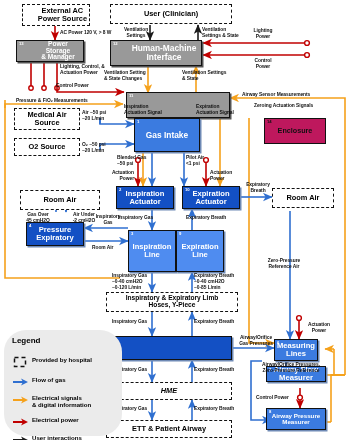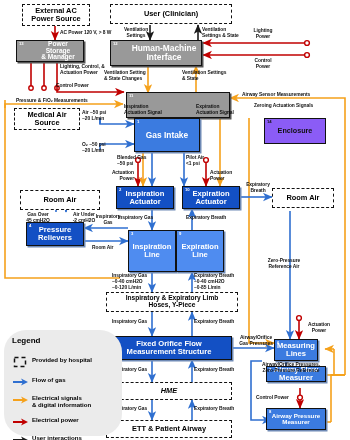--- a/index.html
+++ b/index.html
@@ -9,21 +9,21 @@
   svg.layer{position:absolute;left:0;top:0;width:350px;height:440px;pointer-events:none;}
 
   .box{position:absolute;box-sizing:border-box;display:flex;align-items:center;
        justify-content:center;text-align:center;line-height:1.05;}
   
   .hosp{border:1.6px dashed #111;background:#fff;color:#000;font-weight:bold;font-size:7.4px;}
   
   .gray{border:1.4px solid #111;background:#999;color:#fff;font-weight:bold;font-size:8.4px;
         box-shadow:1.5px 1.5px 0 #555;padding-left:16px;}
   .gray.small{font-size:6.6px;}
-  .lightgray{border:1.4px solid #111;background:#8b5cf6;color:#111;font-weight:bold;font-size:7.2px;}
+  .lightgray{border:1.4px solid #111;background:#be185d;color:#111;font-weight:bold;font-size:7.2px;}
   
   .blue{border:1.4px solid #111;background:#2f6fd0;color:#fff;font-weight:bold;font-size:7.6px;
         box-shadow:1.5px 1.5px 0 #6f8ab5;}
   .blue.dark{background:#1350c4;}
   .blue.mid{background:#3b7be0;}
   .blue.lite{background:#4f8cf0;}
   .blue.tiny{font-size:6.2px;}
 
   .idx{position:absolute;left:2px;top:1px;font-size:4.2px;font-weight:bold;color:#fff;}
   .idx.dk{color:#111;}
@@ -155,21 +155,21 @@
 
       <path d="M152,400 L152,420" stroke="#2f6fd0" stroke-width="1.6" marker-end="url(#aB)"></path>
       <path d="M192,420 L192,400" stroke="#2f6fd0" stroke-width="1.6" marker-end="url(#aB)"></path>
 
       <path d="M286,361 L286,382" stroke="#2f6fd0" stroke-width="1.6" marker-end="url(#aB)"></path>
 
       <path d="M262,361 L251,361 L251,420 L271,420" stroke="#2f6fd0" stroke-width="1.6" marker-end="url(#aB)"></path>
     </g>
   </svg>
 
-  <div class="box hosp" style="left:22px;top:4px;width:68px;height:22px;">
+  <div class="box hosp" style="left:22px;top:4px;width:68px;height:22px;justify-content:flex-end;">
     <span class="boxlabel" style="white-space:pre-line">External AC
 Power Source</span>
   </div>
 
   <div class="box hosp" style="left:110px;top:4px;width:122px;height:20px;">
     <span class="boxlabel">User (Clinician)</span>
   </div>
 
   <div class="box gray small" style="left:16px;top:40px;width:68px;height:22px;">
     <span class="idx">13</span>
@@ -184,20 +184,23 @@
 
   <div class="box gray" style="left:126px;top:92px;width:104px;height:26px;">
     <span class="idx">11</span>
   </div>
 
   <div class="box hosp" style="left:14px;top:108px;width:66px;height:22px;">
     <span class="boxlabel" style="white-space:pre-line">Medical Air
 Source</span>
   </div>
 
+  <div class="box hosp" style="left:14px;top:138px;width:66px;height:18px;">
+    <span class="boxlabel">O2 Source</span>
+  </div>
 
   <div class="box blue mid" style="left:134px;top:118px;width:66px;height:34px;">
     <span class="idx">1</span>
     <span class="boxlabel" style="font-size:8.4px">Gas Intake</span>
   </div>
 
   <div class="box lightgray" style="left:264px;top:118px;width:62px;height:26px;">
     <span class="idx dk">14</span>
     <span class="boxlabel">Enclosure</span>
   </div>
@@ -218,21 +221,21 @@
 
   <div class="box blue dark" style="left:182px;top:186px;width:58px;height:23px;">
     <span class="idx">10</span>
     <span class="boxlabel" style="white-space:pre-line">Expiration
 Actuator</span>
   </div>
 
   <div class="box blue dark" style="left:26px;top:222px;width:58px;height:24px;">
     <span class="idx">4</span>
     <span class="boxlabel" style="white-space:pre-line">Pressure
-Relievers</span>
+Expiratory</span>
   </div>
 
   <div class="box blue lite" style="left:128px;top:230px;width:48px;height:42px;">
     <span class="idx">3</span>
     <span class="boxlabel" style="white-space:pre-line">Inspiration
 Line</span>
   </div>
 
   <div class="box blue lite" style="left:176px;top:230px;width:48px;height:42px;">
     <span class="idx">9</span>
@@ -240,22 +243,20 @@
 Line</span>
   </div>
 
   <div class="box hosp" style="left:106px;top:292px;width:132px;height:20px;font-size:6.6px;">
     <span class="boxlabel" style="white-space:pre-line">Inspiratory &amp; Expiratory Limb
 Hoses, Y-Piece</span>
   </div>
 
   <div class="box blue dark" style="left:106px;top:336px;width:126px;height:24px;">
     <span class="idx">5</span>
-    <span class="boxlabel" style="white-space:pre-line">Fixed Orifice Flow
-Measurement Structure</span>
   </div>
 
   <div class="box blue mid" style="left:274px;top:339px;width:44px;height:22px;">
     <span class="idx">6</span>
     <span class="boxlabel" style="white-space:pre-line">Measuring
 Lines</span>
   </div>
 
   <div class="box blue mid" style="left:266px;top:366px;width:60px;height:16px;">
     <span class="idx">7</span>

